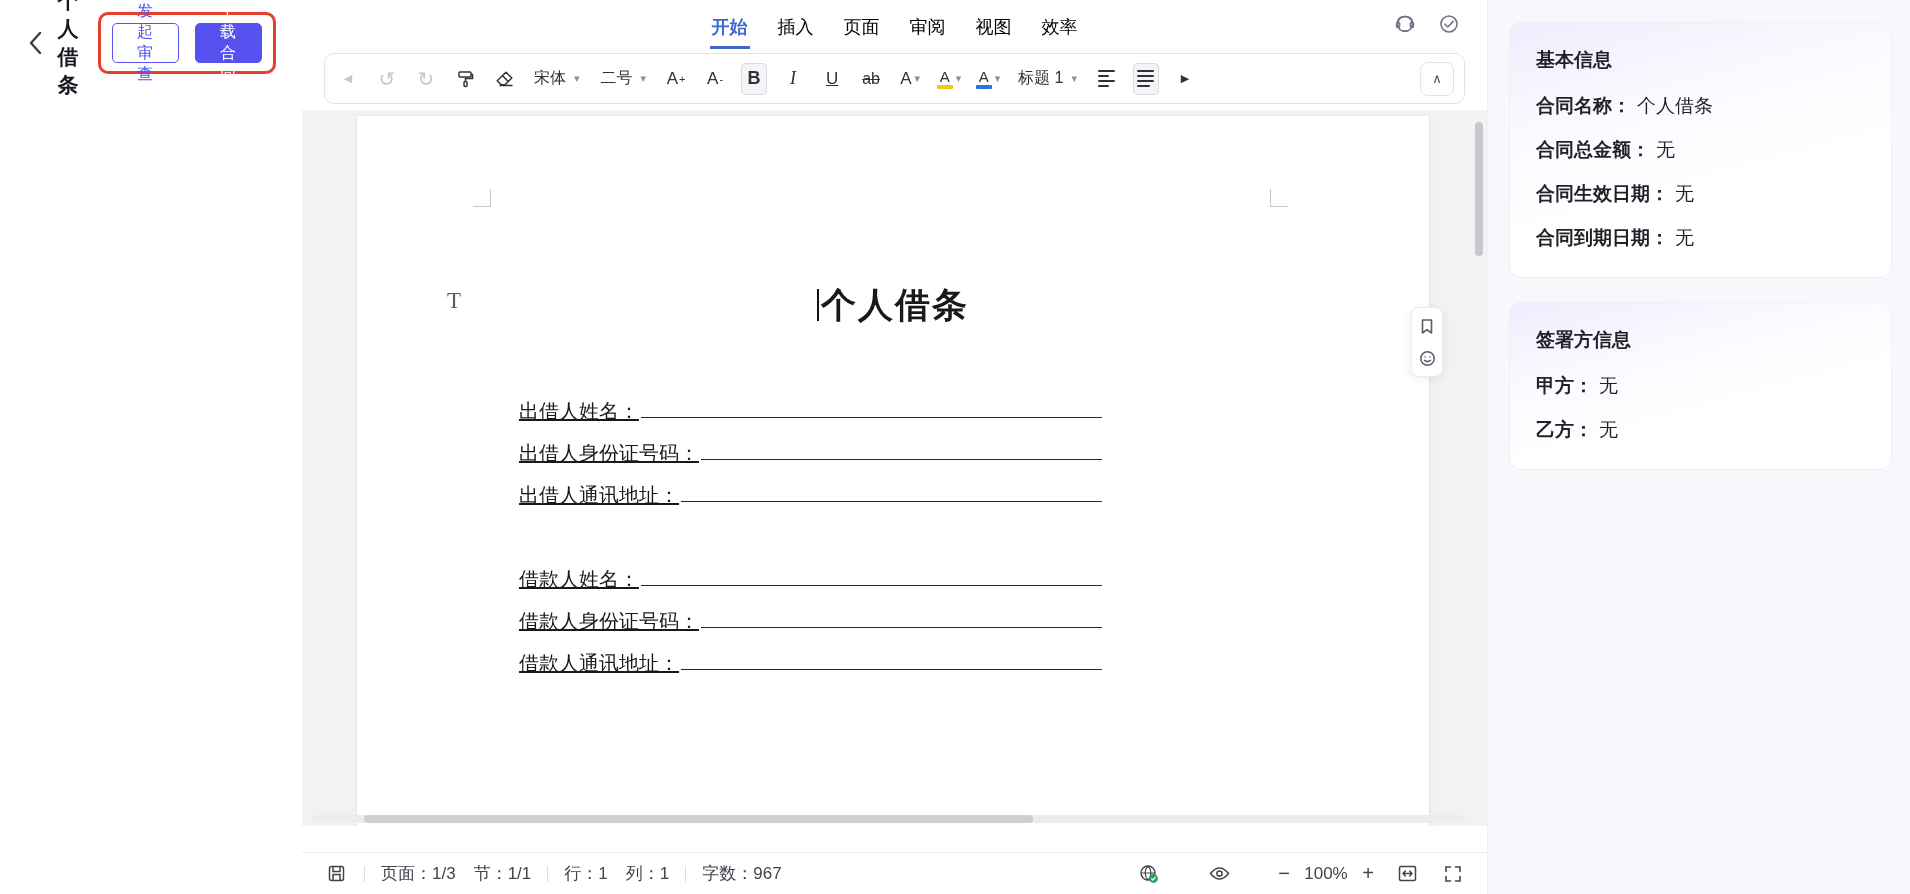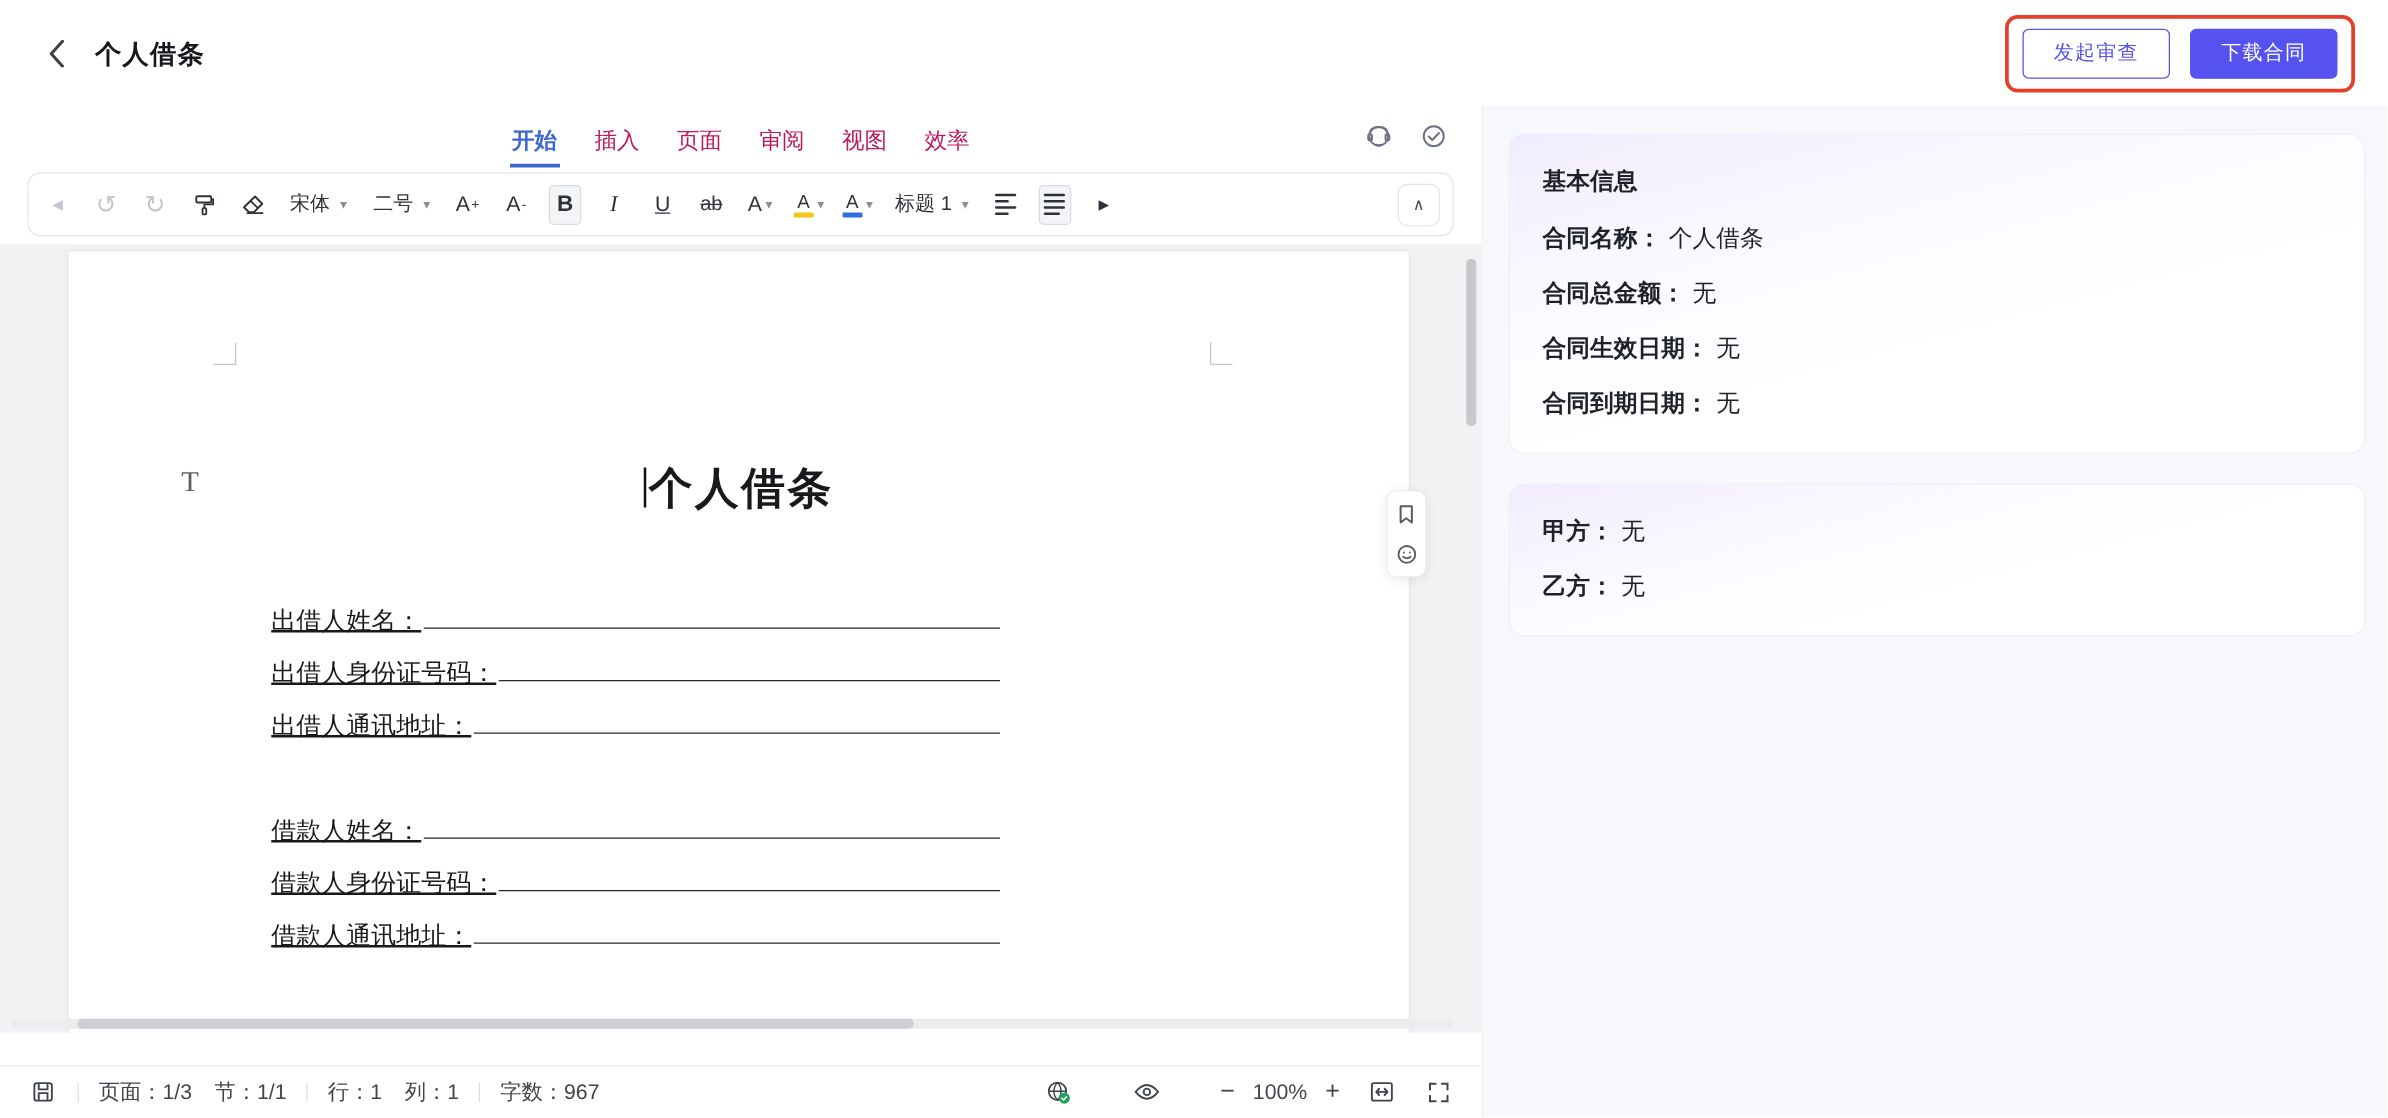--- a/index.html
+++ b/index.html
@@ -1,35 +1,35 @@
 <!DOCTYPE html>
 <html><head>
 <meta charset="utf-8">
 <style>
   * { margin:0; padding:0; box-sizing:border-box; }
   html,body { width:100%; height:100%; }
   body { font-family:"Liberation Sans","DejaVu Sans",sans-serif; background:#fff; color:#23262b; }
-  .app { width:1910px; height:894px; display:flex; flex-direction:column; overflow:hidden; background:#fff; }
+  .app { width:1910px; height:894px; display:flex; flex-direction:row; overflow:hidden; background:#fff; }
 
   
   .header { height:85px; flex:0 0 85px; display:flex; align-items:center; padding:0 26px 0 28px; background:#fff; }
   .back-btn { width:34px; height:34px; display:flex; align-items:center; justify-content:center; cursor:pointer; }
   .hdr-title { font-size:21px; font-weight:700; color:#15181d; margin-left:14px; letter-spacing:1px; }
   .annotation-box { margin-left:auto; border:3px solid #e73f2a; border-radius:10px; padding:8px 11px; display:flex; gap:16px; align-items:center; }
   .btn { height:40px; padding:0 24px; font-size:16px; border-radius:5px; display:flex; align-items:center; justify-content:center; cursor:pointer; font-family:Liberation Serif, serif; letter-spacing:1px; }
   .btn-outline { background:#fff; border:1px solid #5552f0; color:#5552f0; }
   .btn-solid { background:#5552f0; border:1px solid #5552f0; color:#fff; }
 
   
   .body { flex:1; display:flex; min-height:0; }
   .editor { width:1185px; flex:0 0 1185px; display:flex; flex-direction:column; background:#fff; position:relative; }
 
   
   .tabbar { height:49px; flex:0 0 49px; display:flex; align-items:flex-end; justify-content:center; gap:26px; position:relative; background:#fff; }
-  .tab { font-size:18px; color:#be185d; padding:0 2px 10px; cursor:pointer; }
+  .tab { font-size:18px; color:#000000; padding:0 2px 10px; cursor:pointer; }
   .tab.active { color:#3e68cf; font-weight:700; border-bottom:3px solid #3e68cf; padding-bottom:7px; }
   .tab-icons { position:absolute; right:26px; top:12px; display:flex; gap:20px; align-items:center; }
   .tab-icon { width:24px; height:24px; display:flex; align-items:center; justify-content:center; color:#6d7380; cursor:pointer; }
 
   
   .toolbar-wrap { padding:4px 22px 6px; background:#fff; }
   .toolbar { height:51px; border:1px solid #e3e4e8; border-radius:10px; display:flex; align-items:center; padding:0 10px; gap:13px; }
   .tb { display:flex; align-items:center; justify-content:center; min-width:26px; height:32px; border-radius:4px; color:#2f3339; font-size:17px; cursor:pointer; }
   .tb.disabled { color:#c3c6cc; cursor:default; }
   .tb.boxed { border:1px solid #d9dbe1; background:#f3f4f6; }
@@ -356,20 +356,21 @@
           <span class="k">合同生效日期：</span>
           <span class="v">无</span>
         </div>
         <div class="info-row">
           <span class="k">合同到期日期：</span>
           <span class="v">无</span>
         </div>
       </div>
 
       <div class="card">
+        <div class="card-title">签署方信息</div>
         <div class="info-row">
           <span class="k">甲方：</span>
           <span class="v">无</span>
         </div>
         <div class="info-row">
           <span class="k">乙方：</span>
           <span class="v">无</span>
         </div>
       </div>
     </aside>

